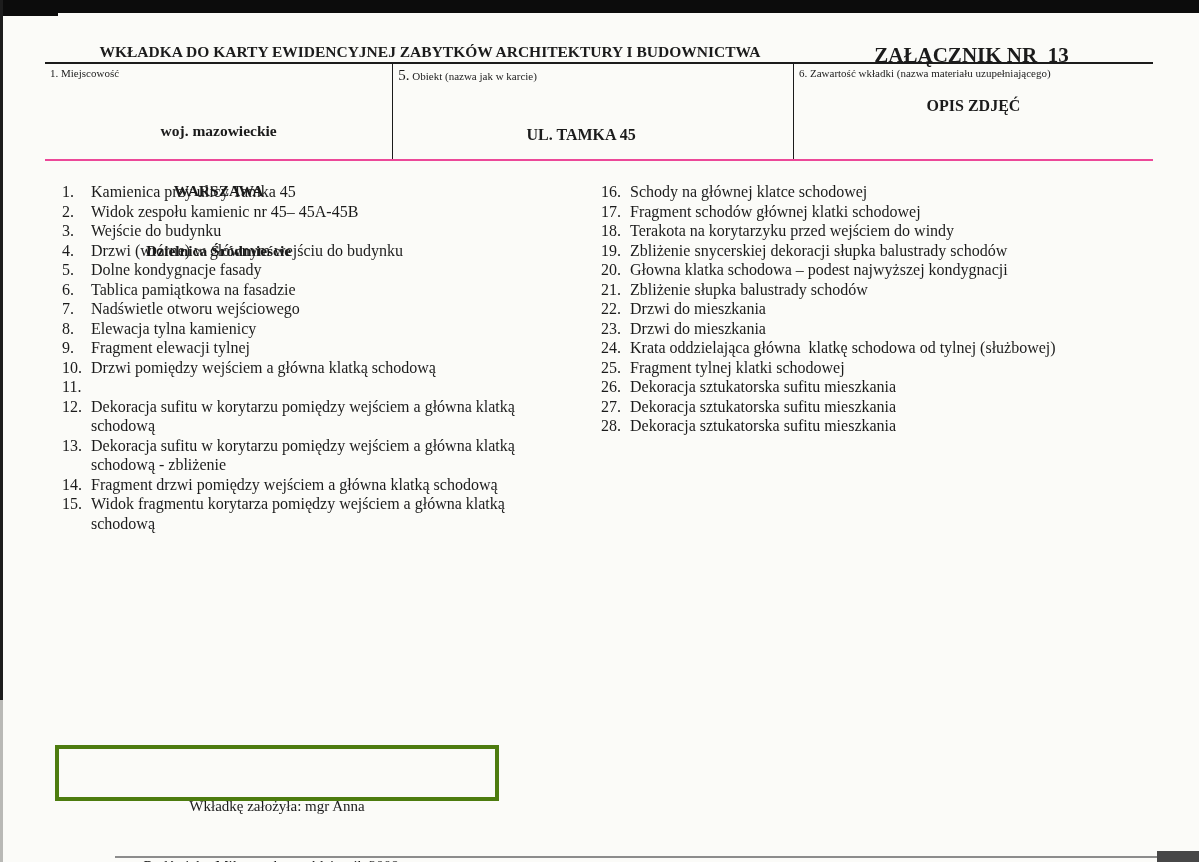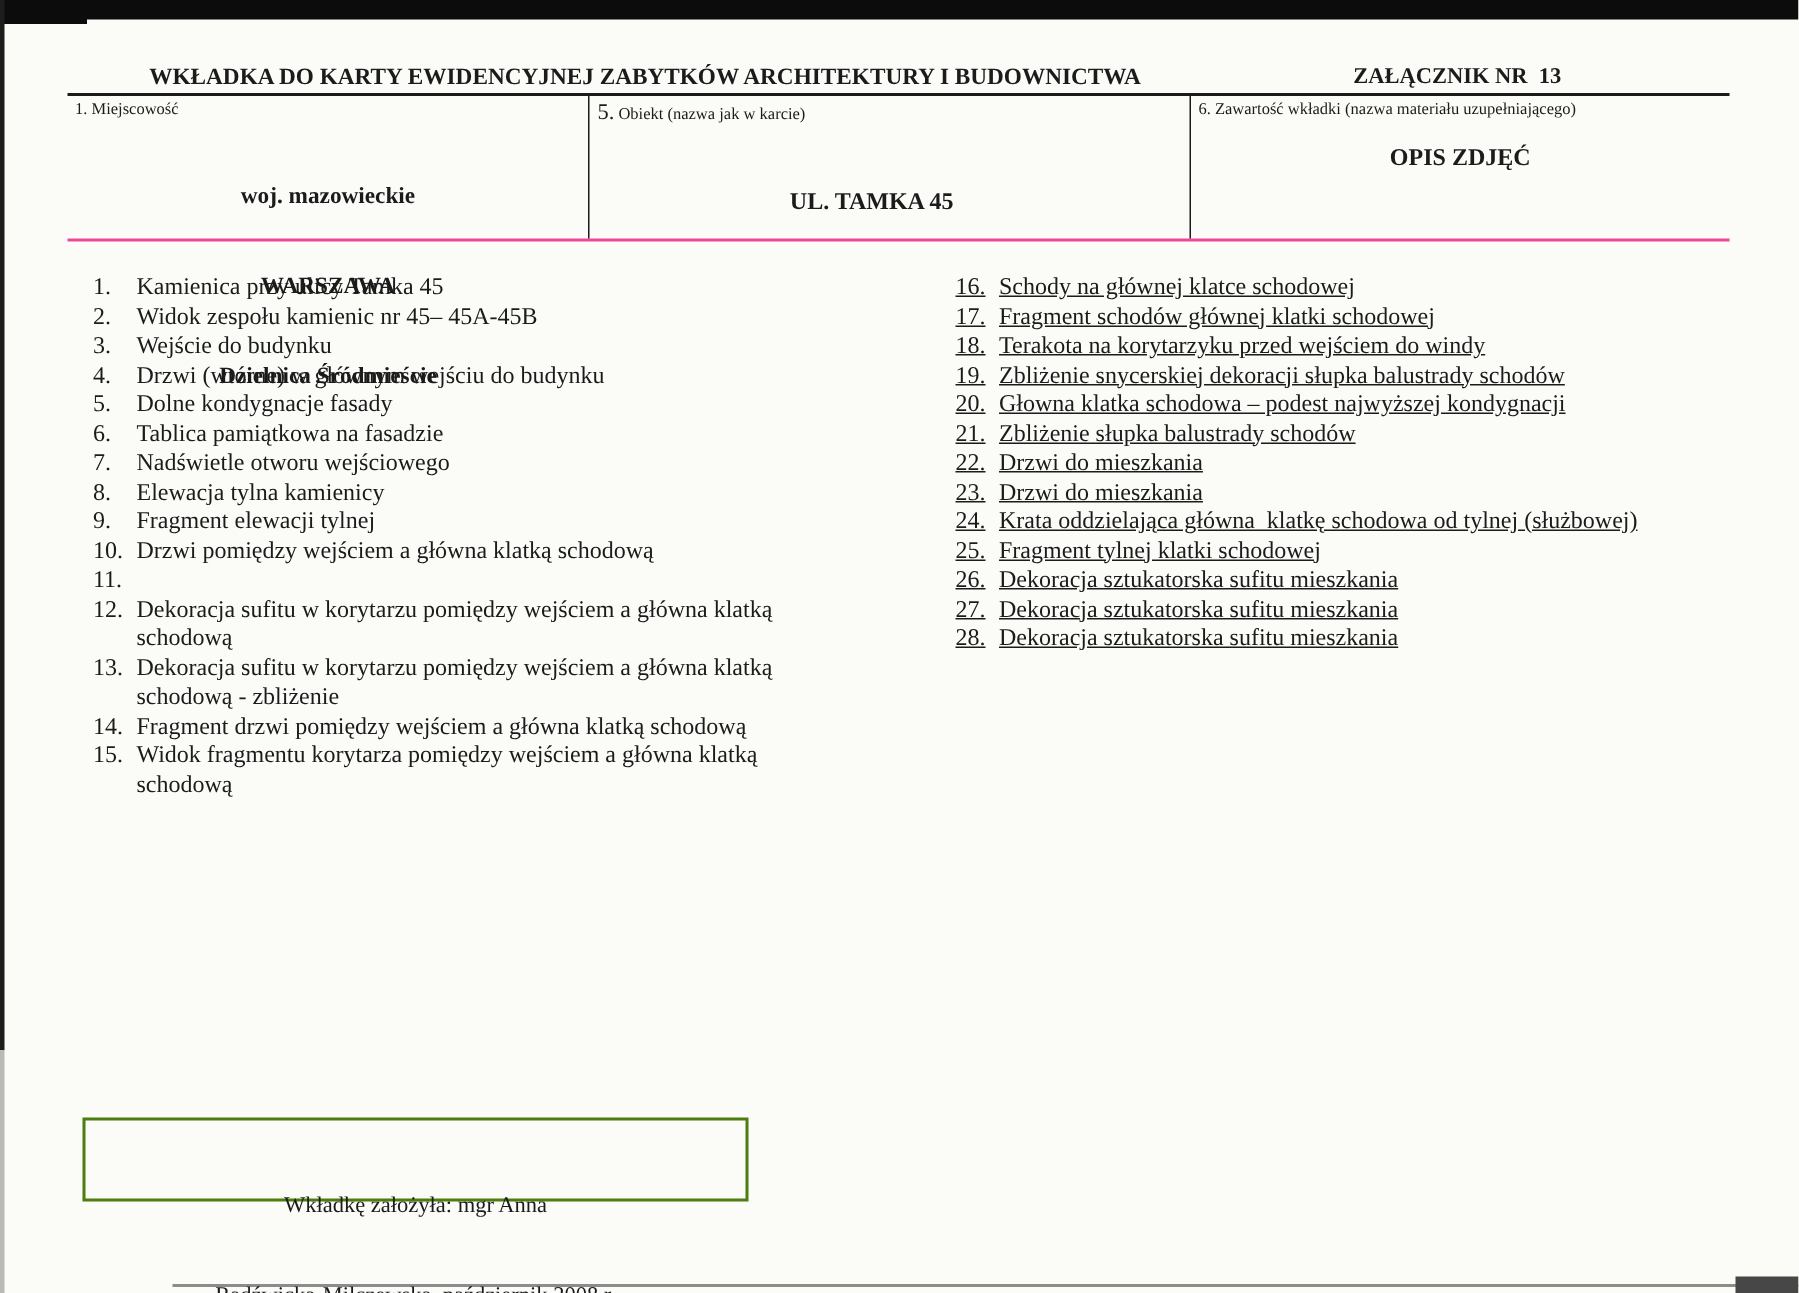--- a/index.html
+++ b/index.html
@@ -18,21 +18,21 @@
   .scan-line-bottom{left:115px;top:856px;width:1084px;height:2px;background:#8c8c8c;}
   .scan-corner-bottom-right{left:1157px;top:851px;width:42px;height:11px;background:#474747;}
 
   
   .doc-title{
     left:60px;top:43px;width:740px;text-align:center;
     font-weight:bold;font-size:15.5px;white-space:pre-wrap;
   }
   .attachment{
     left:790px;top:43px;width:363px;text-align:center;
-    font-weight:bold;font-size:15px;white-space:pre-wrap;
+    font-weight:bold;font-size:21px;white-space:pre-wrap;
   }
 
   
   .form-table{
     left:45px;top:62px;width:1108px;height:95px;
     border-top:2px solid #1b1b1b;border-bottom:2px solid #ec4899;
     display:flex;
   }
   .form-cell{position:relative;height:100%;box-sizing:border-box;}
   .form-cell + .form-cell{border-left:1.5px solid #1b1b1b;}
@@ -47,30 +47,30 @@
     position:absolute;left:0;right:0;text-align:center;
     font-weight:bold;font-size:15.5px;line-height:20px;white-space:pre-wrap;
   }
   .cell-1 .cell-body{top:17px;}
   .cell-2 .cell-body{top:21px;font-size:16px;}
   .cell-3 .cell-body{top:32px;font-size:16px;}
 
   
   .photo-list{list-style:none;margin:0;padding:0;font-size:16px;line-height:19.5px;}
   .list-left{left:62px;top:182px;width:560px;}
-  .list-right{left:637px;top:182px;width:548px;text-decoration:underline;}
+  .list-right{left:601px;top:182px;width:548px;}
   .pl-item{display:flex;}
   .pl-num{flex:0 0 29px;white-space:pre;}
   .pl-text{max-width:455px;white-space:pre-wrap;}
   .list-right .pl-text{max-width:510px;}
 
   
   .footer-box{
     left:55px;top:745px;width:444px;height:56px;box-sizing:border-box;
-    border:2px solid #4d7c0f;text-align:center;
+    border:4px solid #4d7c0f;text-align:center;
     font-size:15px;line-height:20px;padding-top:7px;white-space:pre-wrap;
   }
 </style>
 </head>
 <body>
 
 <div class="abs scan-bar-top"></div>
 <div class="abs scan-bar-top-left"></div>
 <div class="abs scan-strip-left"></div>
 <div class="abs scan-strip-left-low"></div>

